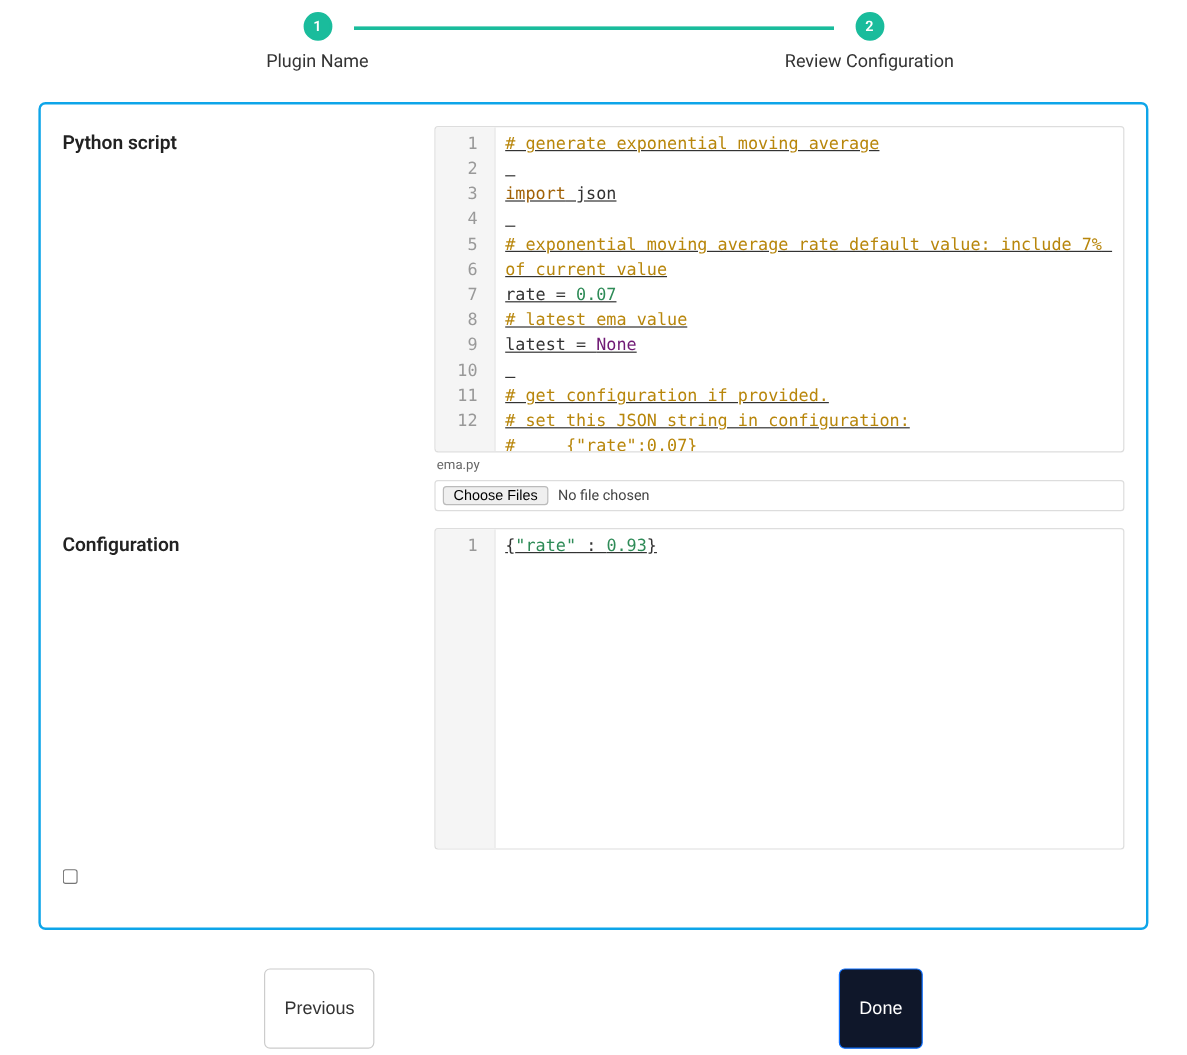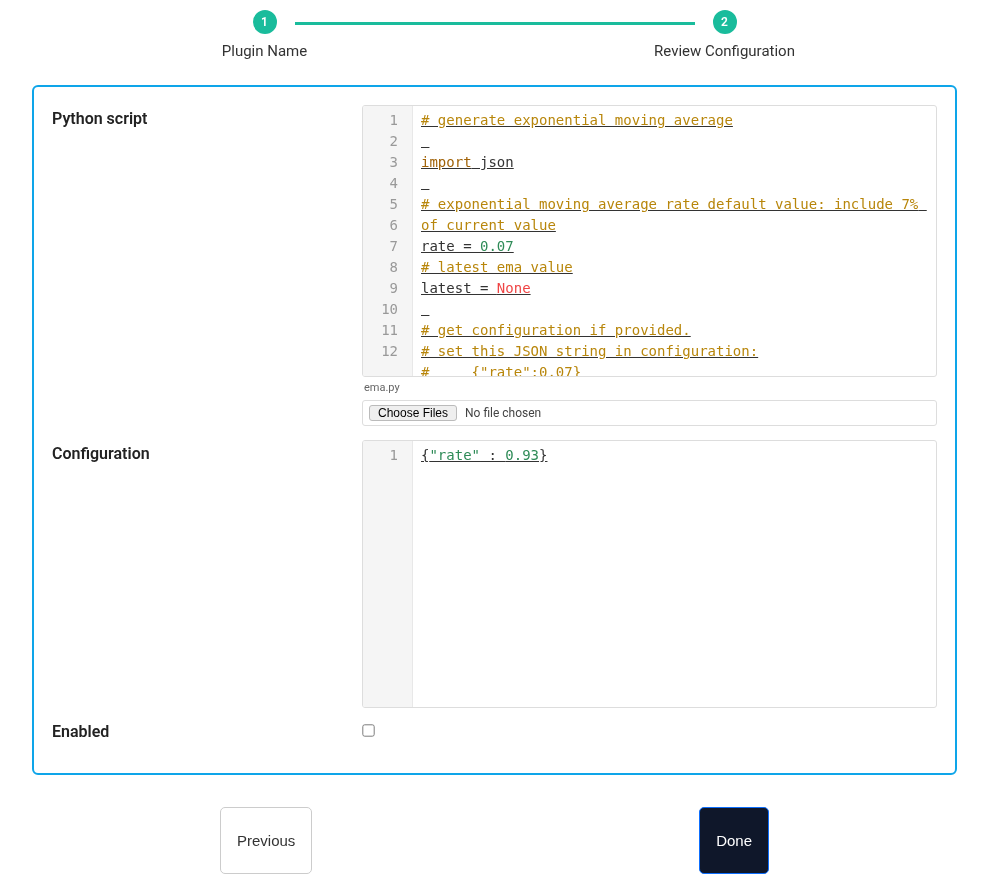--- a/index.html
+++ b/index.html
@@ -113,21 +113,21 @@
     color: #333;
     overflow: hidden;
     text-decoration: underline;
   }
   .editor-script { height: 272px; }
   .editor-config { height: 268px; }
   .tok-comment { color: #B8860B; } 
   .tok-keyword { color: #a16207; font-weight: 500; }
   .tok-number  { color: #2e8b57; }
   .tok-string  { color: #2e8b57; }
-  .tok-none    { color: #ef4444; }
+  .tok-none    { color: #701a75; }
   .tok-brace   { color: #333; }
 
   .filename {
     font-size: 11px;
     color: #666;
     margin: 4px 0 6px 2px;
   }
   .file-picker {
     border: 1px solid #ddd;
     border-radius: 3px;
@@ -229,21 +229,20 @@
       <div class="code-editor editor-config">
         <div class="gutter">
           <div>1</div>
         </div>
         <div class="code-body"><span class="tok-brace">{</span><span class="tok-string">"rate"</span><span> : </span><span class="tok-number">0.93</span><span class="tok-brace">}</span></div>
       </div>
     </div>
   </div>
 
   <div class="form-row enabled-row">
-    <div class="form-label">Enabled</div>
     <div class="form-field">
       <input type="checkbox" id="enabled-cb" style="">
     </div>
   </div>
 
 </div>
 
 <div class="footer">
   <button class="btn btn-secondary">Previous</button>
   <button class="btn btn-primary">Done</button>

